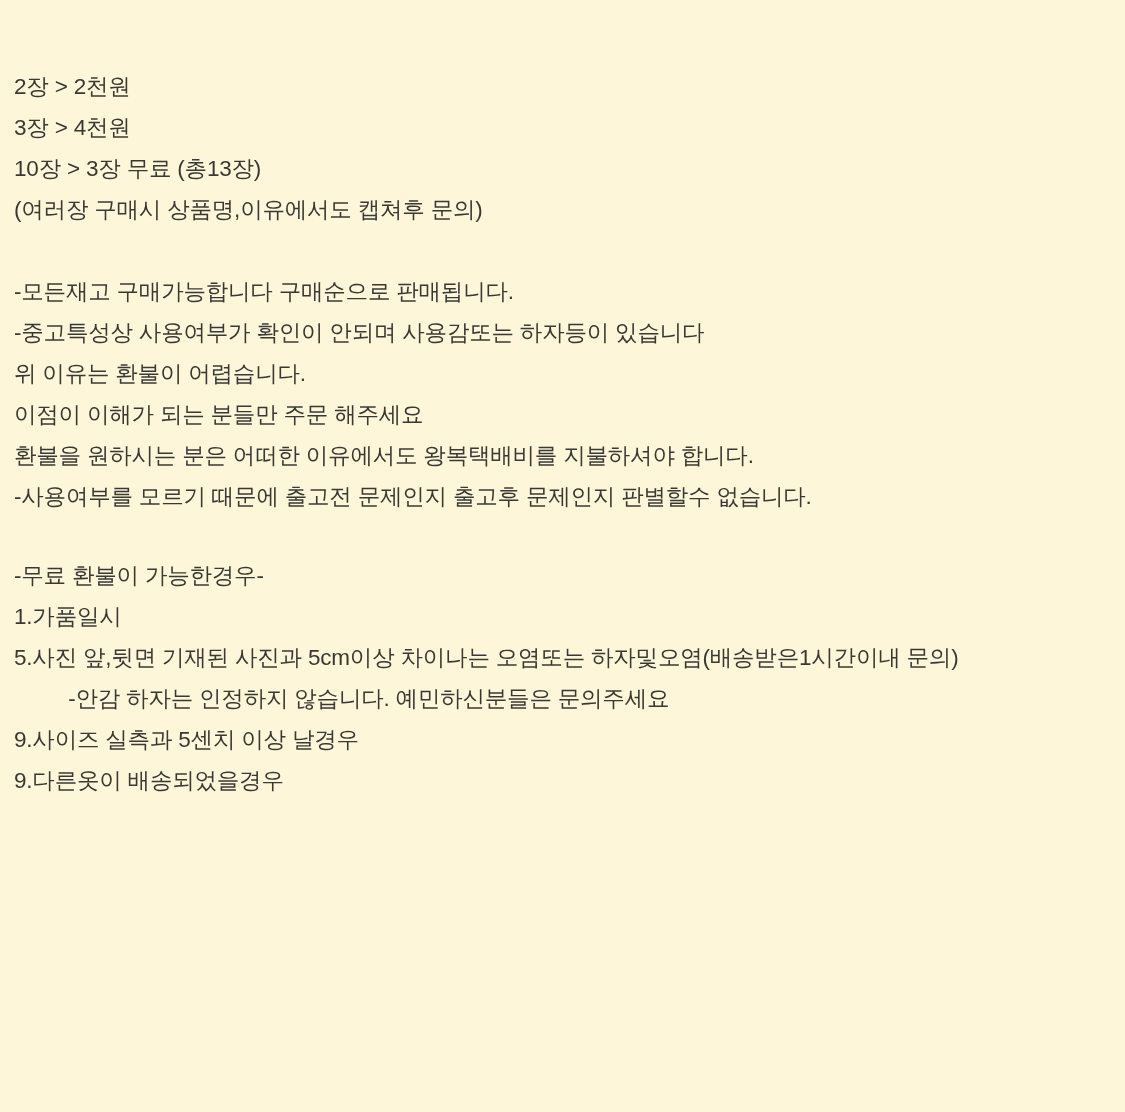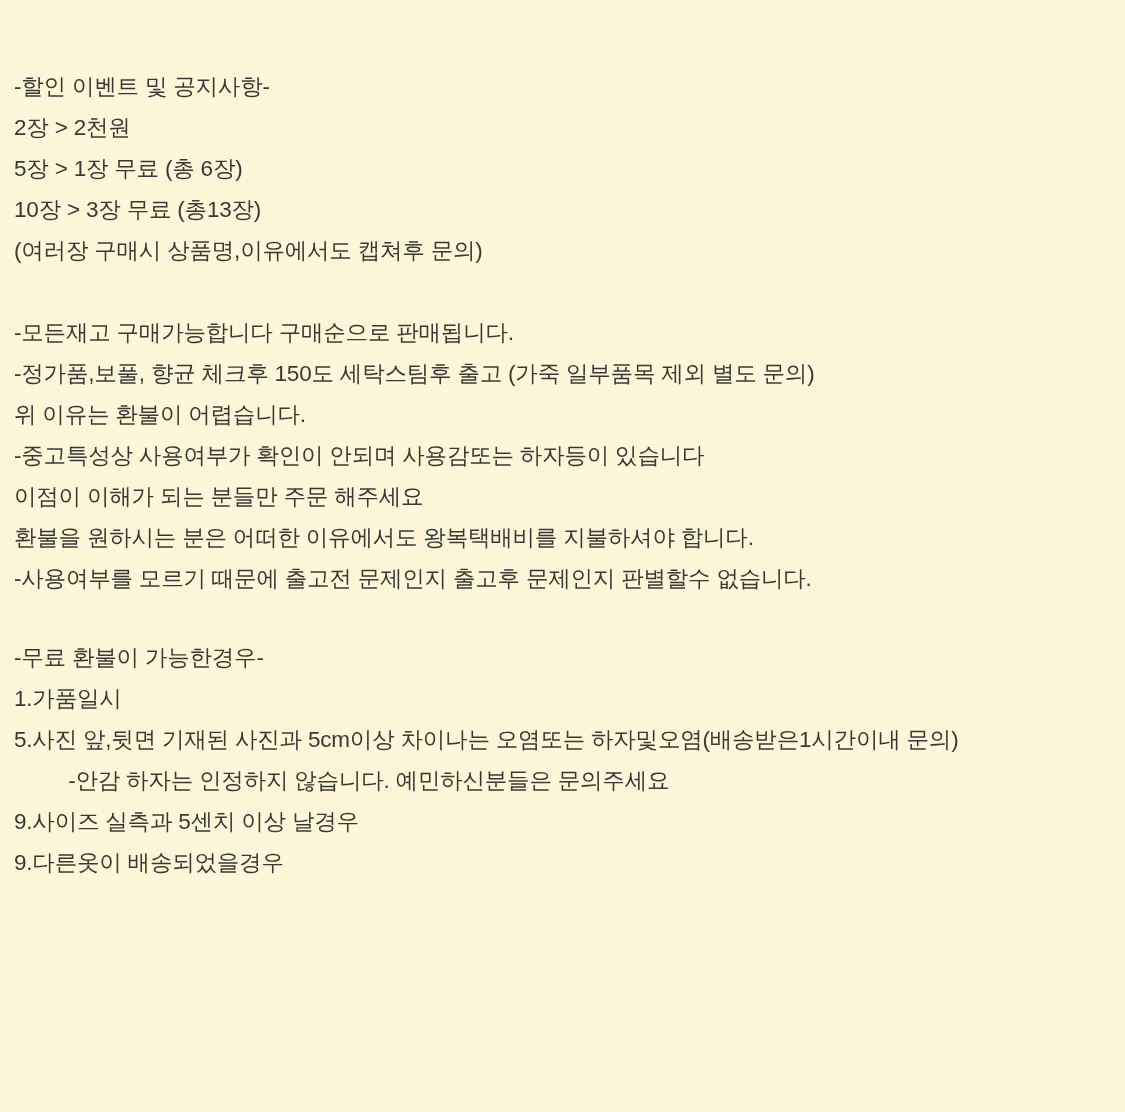--- a/index.html
+++ b/index.html
@@ -40,34 +40,32 @@
   .spacer-small {
     height: 38px;
   }
 </style>
 </head>
 <body>
 
 <div class="page">
 
   <div class="block">
-    <div class="line">-할인 이벤트 및 공지사항-</div>
     <div class="line">2장 &gt; 2천원</div>
-    <div class="line">5장 &gt; 1장 무료 (총 6장)</div>
+    <div class="line">3장 &gt; 4천원</div>
     <div class="line">10장 &gt; 3장 무료 (총13장)</div>
     <div class="line">(여러장 구매시 상품명,이유에서도 캡쳐후 문의)</div>
   </div>
 
   <div class="spacer"></div>
 
   <div class="block">
     <div class="line">-모든재고 구매가능합니다 구매순으로 판매됩니다.</div>
-    <div class="line">-정가품,보풀, 향균 체크후 150도 세탁스팀후 출고 (가죽 일부품목 제외 별도 문의)</div>
+    <div class="line">-중고특성상 사용여부가 확인이 안되며 사용감또는 하자등이 있습니다</div>
     <div class="line">위 이유는 환불이 어렵습니다.</div>
-    <div class="line">-중고특성상 사용여부가 확인이 안되며 사용감또는 하자등이 있습니다</div>
     <div class="line">이점이 이해가 되는 분들만 주문 해주세요</div>
     <div class="line">환불을 원하시는 분은 어떠한 이유에서도 왕복택배비를 지불하셔야 합니다.</div>
     <div class="line">-사용여부를 모르기 때문에 출고전 문제인지 출고후 문제인지 판별할수 없습니다.</div>
   </div>
 
   <div class="spacer-small"></div>
 
   <div class="block">
     <div class="line">-무료 환불이 가능한경우-</div>
     <div class="line">1.가품일시</div>

